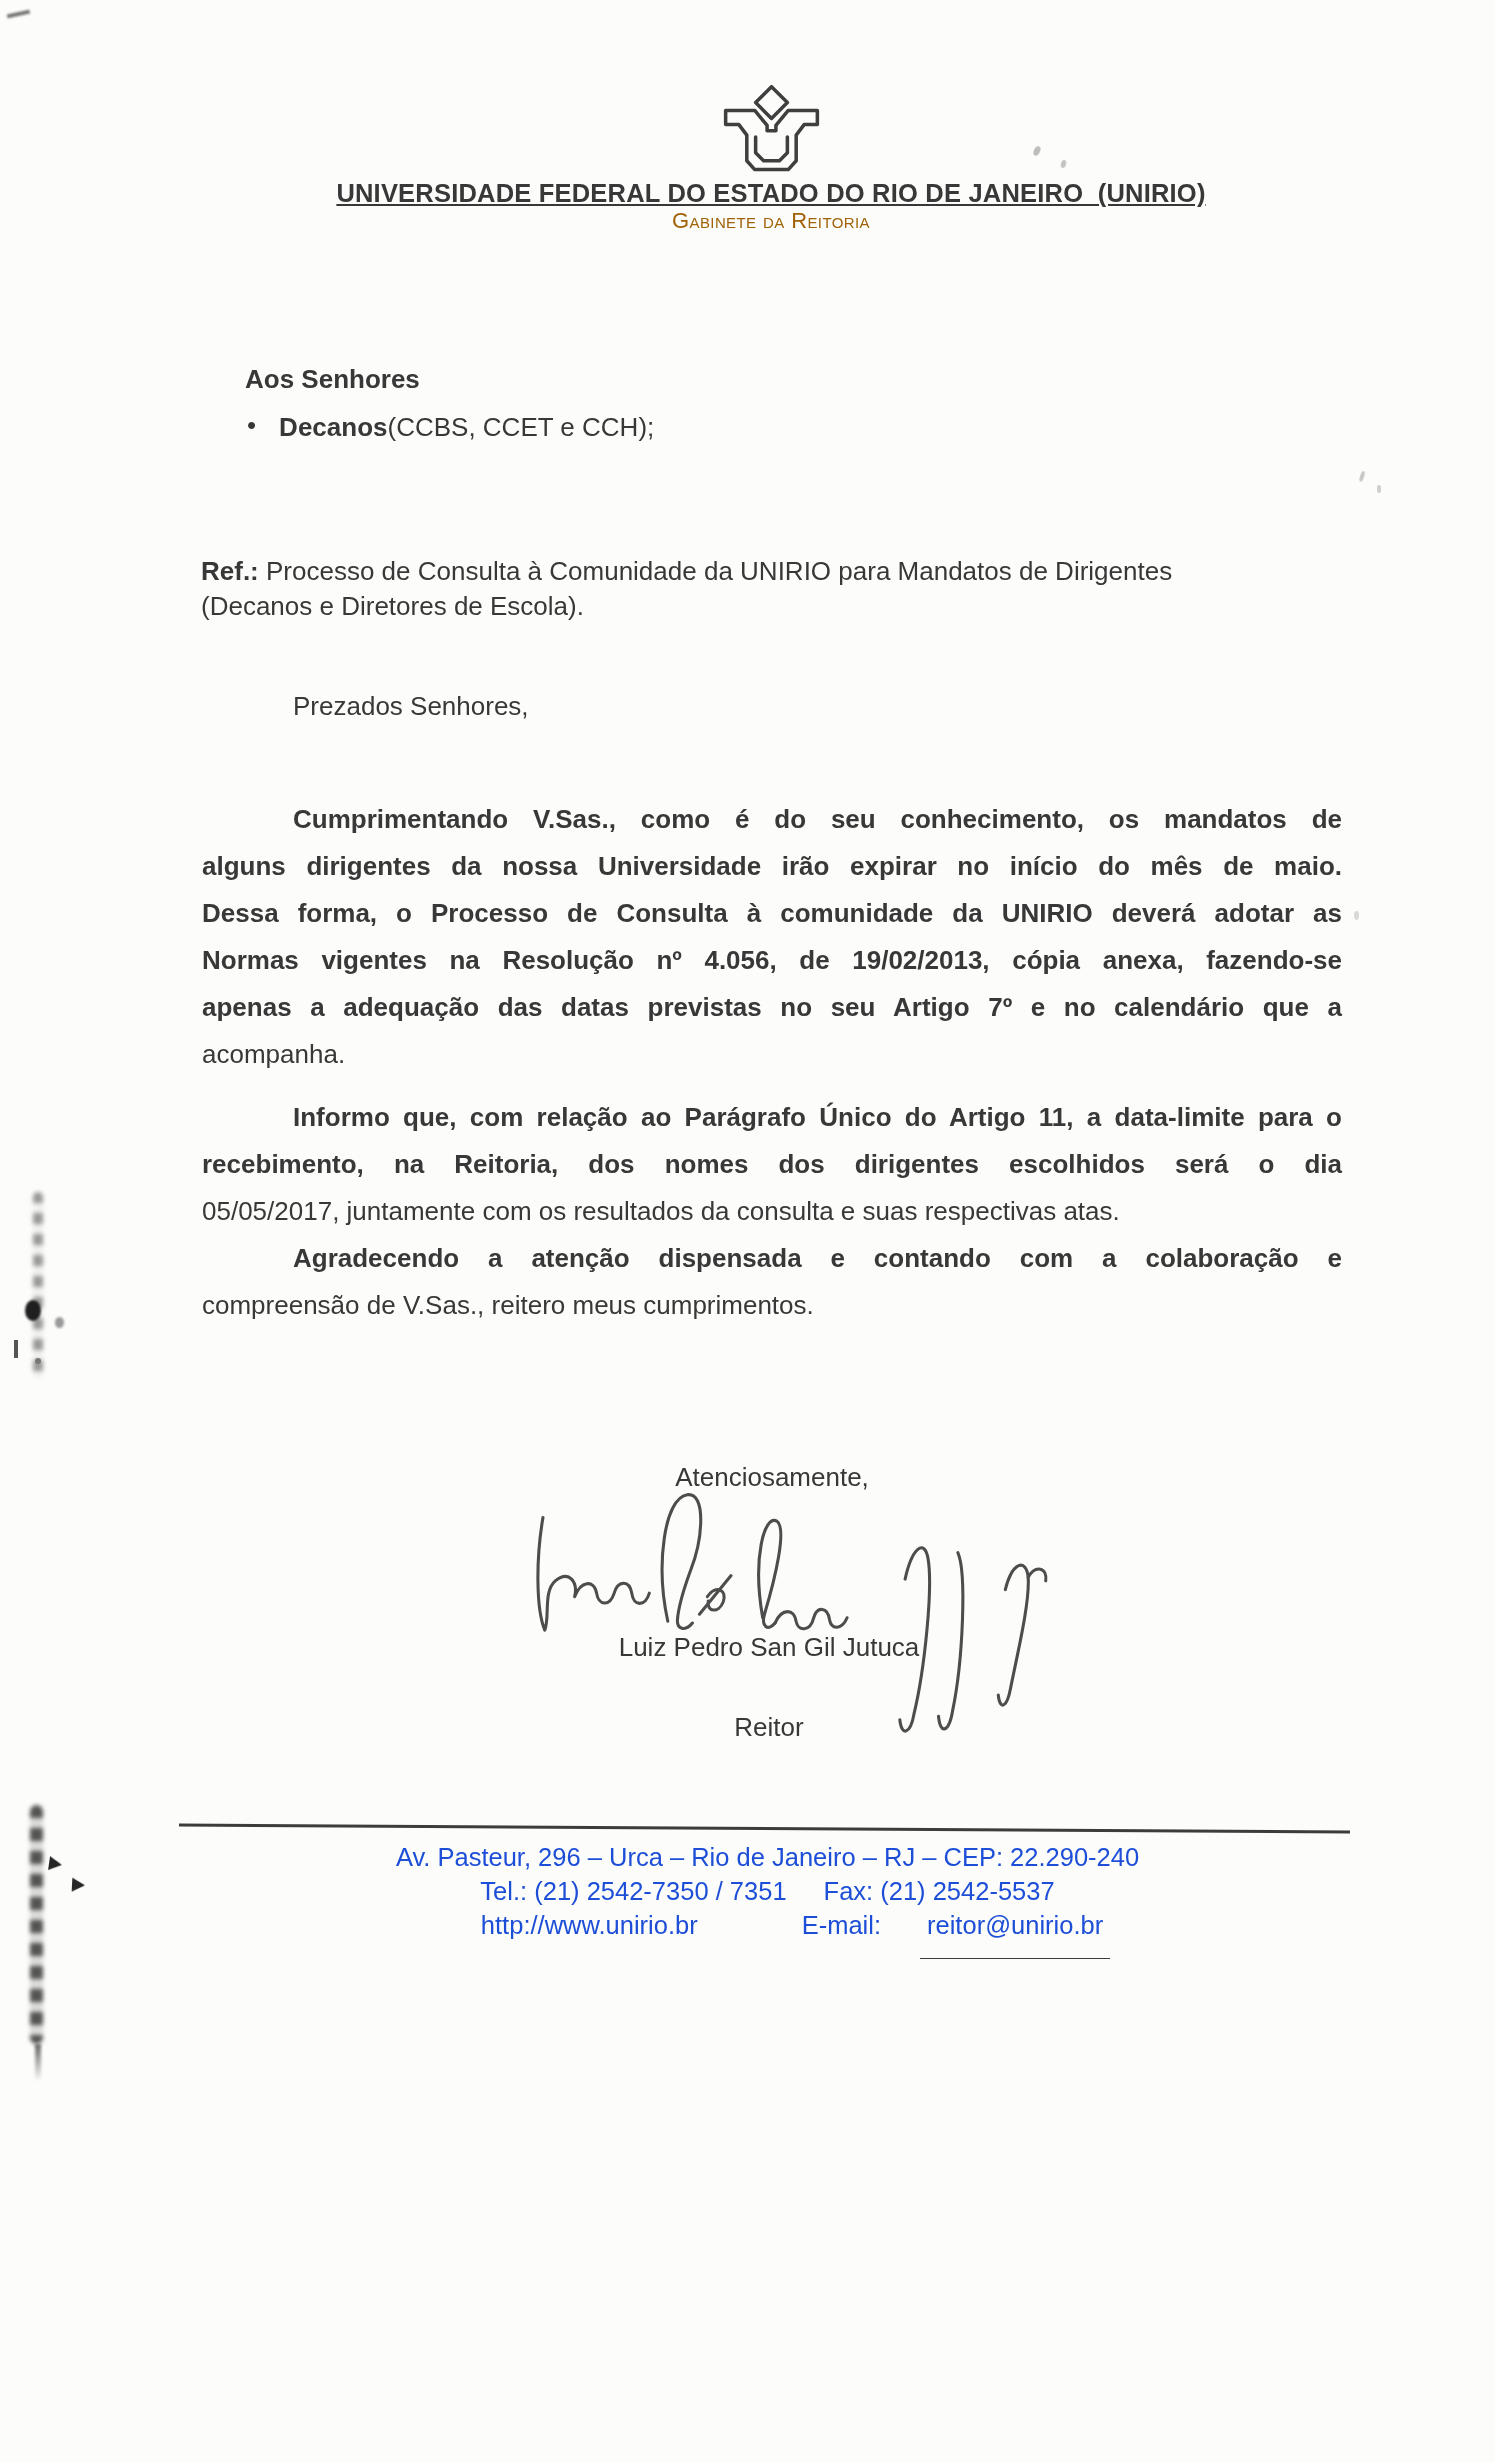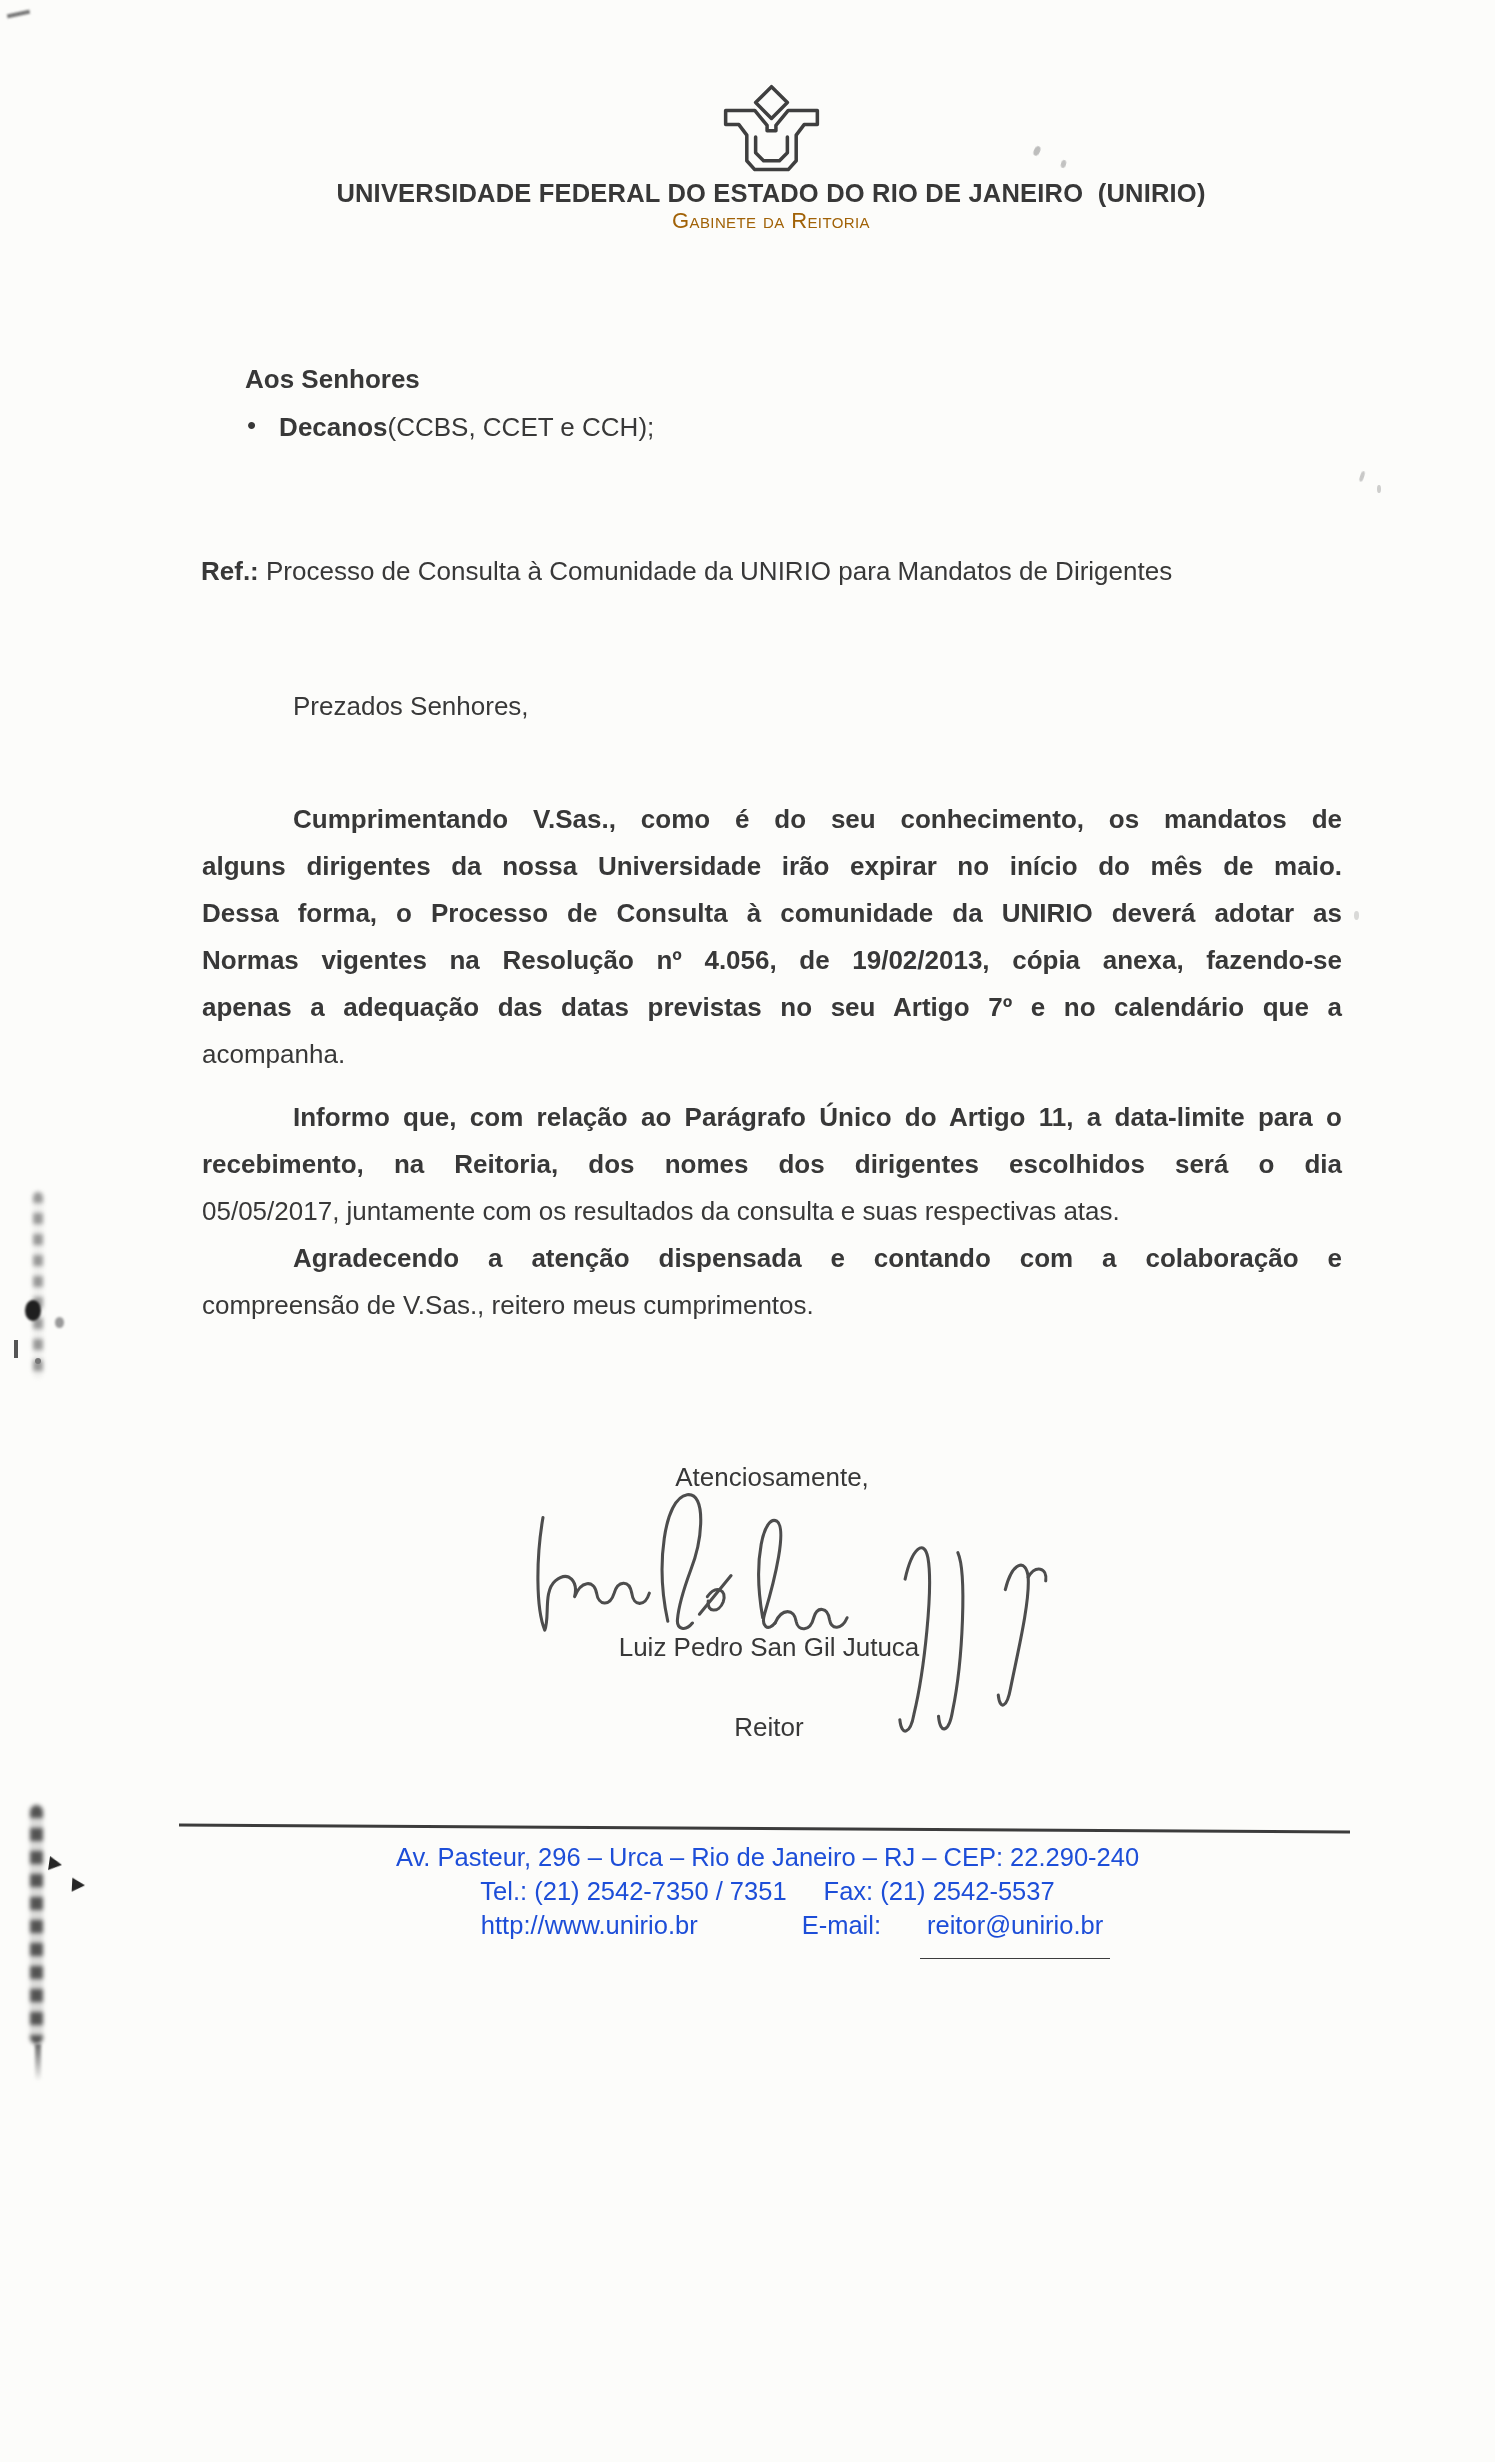--- a/index.html
+++ b/index.html
@@ -4,21 +4,21 @@
 <style>
   html,body{margin:0;padding:0;background:#d9d9d9;}
   #page{position:relative;width:1495px;height:2462px;background:#fcfcfa;
         font-family:"Liberation Sans",sans-serif;color:#383838;overflow:hidden;}
   .abs{position:absolute;}
   .b{font-weight:bold;}
 
   
   #logo{left:723px;top:84px;width:97px;height:90px;}
   #hdr-university{left:47px;top:179px;width:1448px;text-align:center;
-                  font-weight:bold;font-size:25.5px;letter-spacing:0.2px;white-space:pre;}
+                  font-weight:bold;font-size:25.5px;letter-spacing:0.2px;white-space:pre;text-decoration:underline;}
   #hdr-office{left:47px;top:208px;width:1448px;text-align:center;
               font-size:22px;font-variant-caps:small-caps;letter-spacing:0.4px;color:#a16207;}
 
   
   #memo-line{left:201px;top:257px;display:flex;align-items:flex-end;
              font-size:27px;font-weight:bold;letter-spacing:0.2px;}
   #memo-hand{margin:0 5.3px -3.5px 8.8px;}
 
   
   #date-line{left:777px;top:327px;display:flex;align-items:flex-start;font-size:26px;}
@@ -104,20 +104,21 @@
 
   <div id="aos" class="abs">Aos Senhores</div>
   <div id="bullet-row" class="abs">
     <span class="dot">•</span>
     <span class="b">Decanos</span>
     <span> (CCBS, CCET e CCH);</span>
   </div>
 
   <div id="ref-block" class="abs">
     <div><span class="b">Ref.:</span><span> Processo de Consulta à Comunidade da UNIRIO para Mandatos de Dirigentes</span></div>
+    <div>(Decanos e Diretores de Escola).</div>
   </div>
 
   <div id="salutation" class="abs">Prezados Senhores,</div>
 
   <div id="letter-body" class="abs">
     <div class="bl just ind">Cumprimentando V.Sas., como é do seu conhecimento, os mandatos de</div>
     <div class="bl just">alguns dirigentes da nossa Universidade irão expirar no início do mês de maio.</div>
     <div class="bl just">Dessa forma, o Processo de Consulta à comunidade da UNIRIO deverá adotar as</div>
     <div class="bl just">Normas vigentes na Resolução nº 4.056, de 19/02/2013, cópia anexa, fazendo-se</div>
     <div class="bl just">apenas a adequação das datas previstas no seu Artigo 7º e no calendário que a</div>

